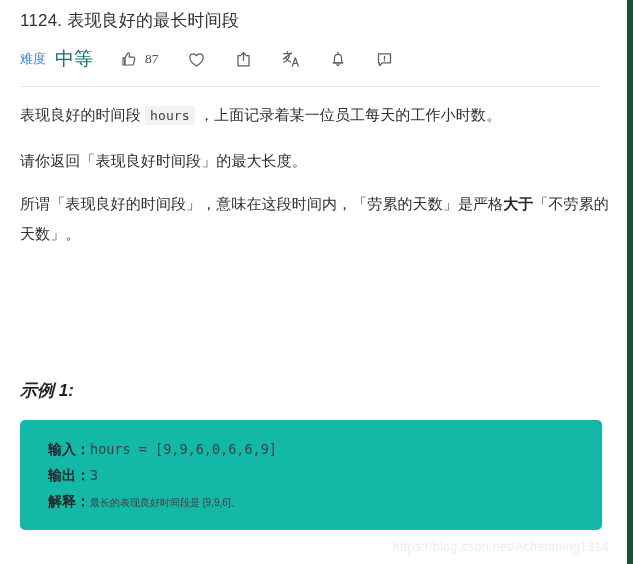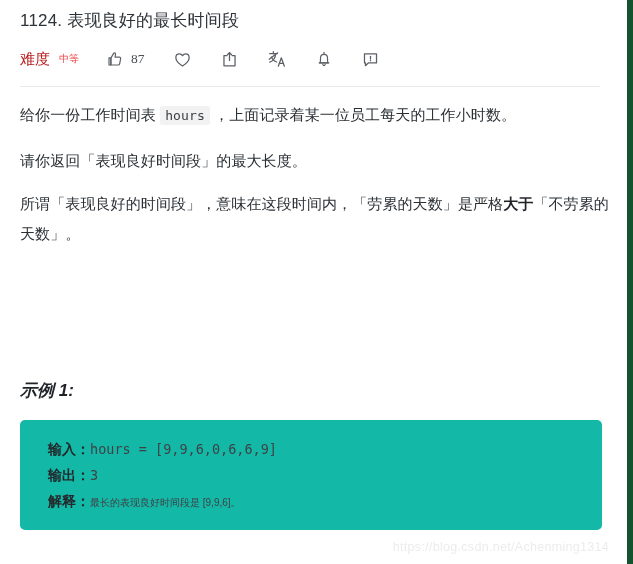--- a/index.html
+++ b/index.html
@@ -38,27 +38,27 @@
 
   .toolbar {
     position: absolute;
     left: 20px;
     top: 45px;
     height: 28px;
     display: flex;
     align-items: center;
   }
   .difficulty-label {
-    font-size: 15px;
-    color: #b91c1c;
+    font-size: 13px;
+    color: #3b82f6;
     margin-right: 9px;
   }
   .difficulty-value {
-    font-size: 10px;
-    color: #ef4444;
+    font-size: 19px;
+    color: #0f766e;
     margin-right: 27px;
   }
   .tool-item {
     display: flex;
     align-items: center;
     color: #5c6066;
     margin-right: 28px;
     font-family: Liberation Serif, serif;
   }
   .tool-item:last-child { margin-right: 0; }
@@ -231,21 +231,21 @@
         </svg>
       </span>
     </span>
 
   </div>
 
   <div class="divider"></div>
 
   <div class="content">
 
-    <p class="para"><span>给你一份工作时间表 </span><code class="inline">hours</code><span> ，上面记录着某一位员工每天的工作小时数。</span></p>
+    <p class="para"><span>表现良好的时间段 </span><code class="inline">hours</code><span> ，上面记录着某一位员工每天的工作小时数。</span></p>
 
 
     <p class="para tight">请你返回「表现良好时间段」的最大长度。</p>
 
     <p class="para"><span>所谓「表现良好的时间段」，意味在这段时间内，「劳累的天数」是严格</span><b>大于</b><span>「不劳累的天数」。</span></p>
 
   </div>
 
   <div class="example-head" style="position:absolute;left:20px;top:378px;">示例 1:</div>
 

